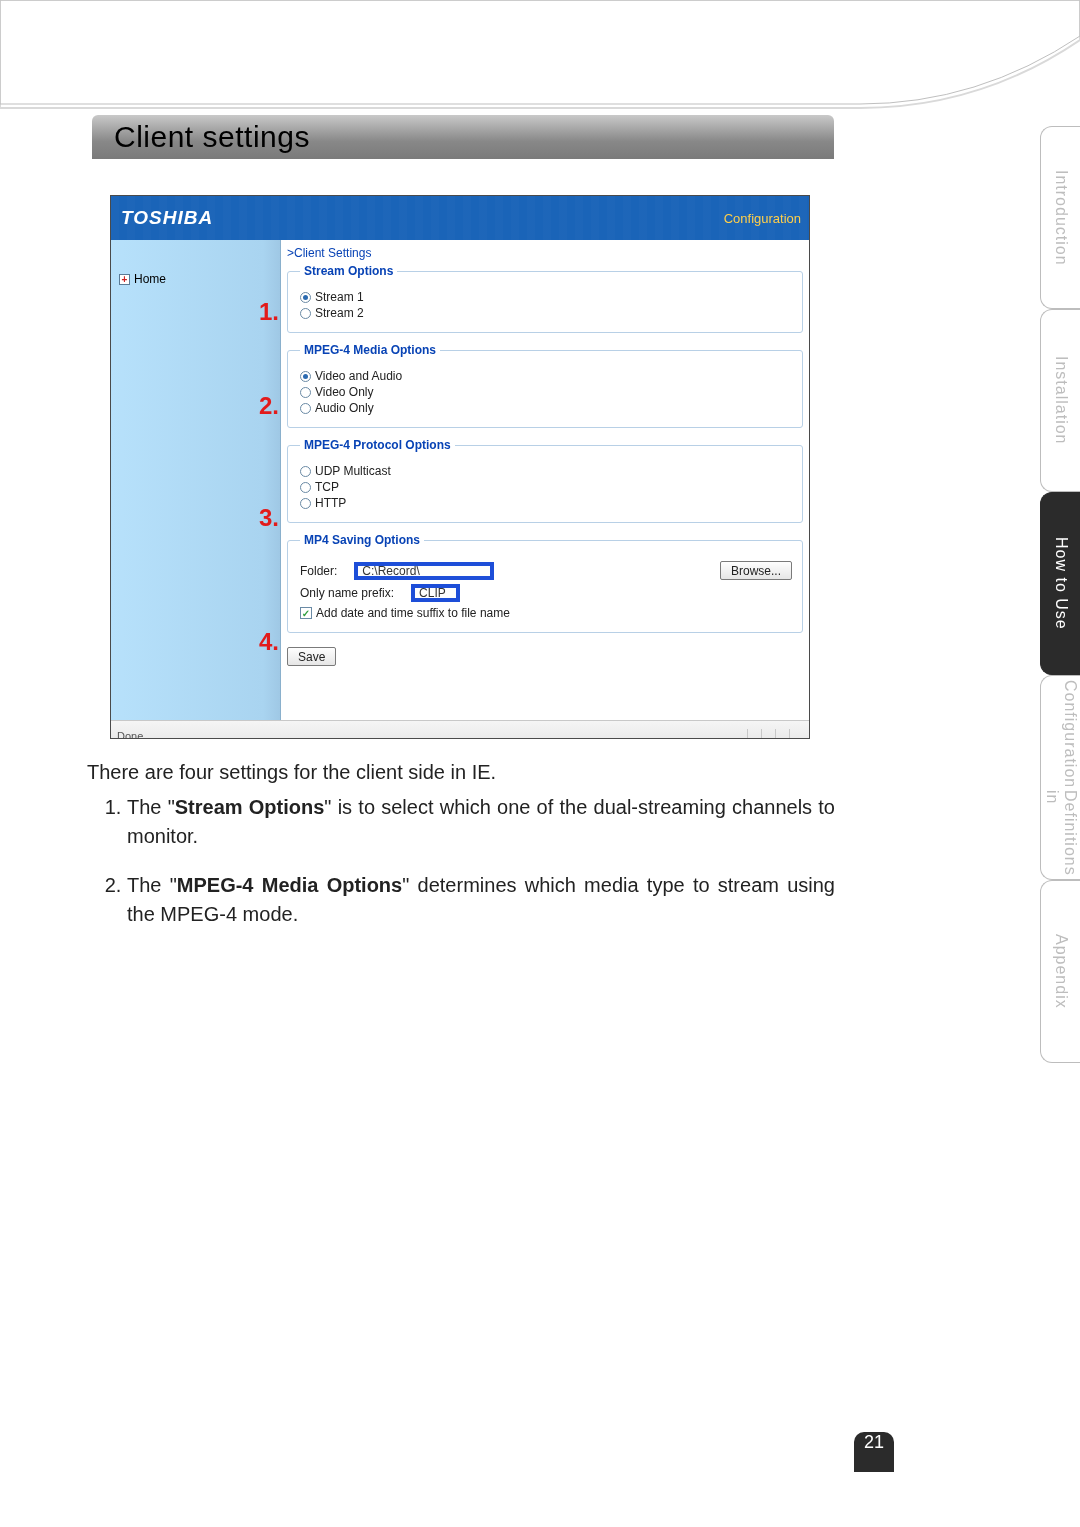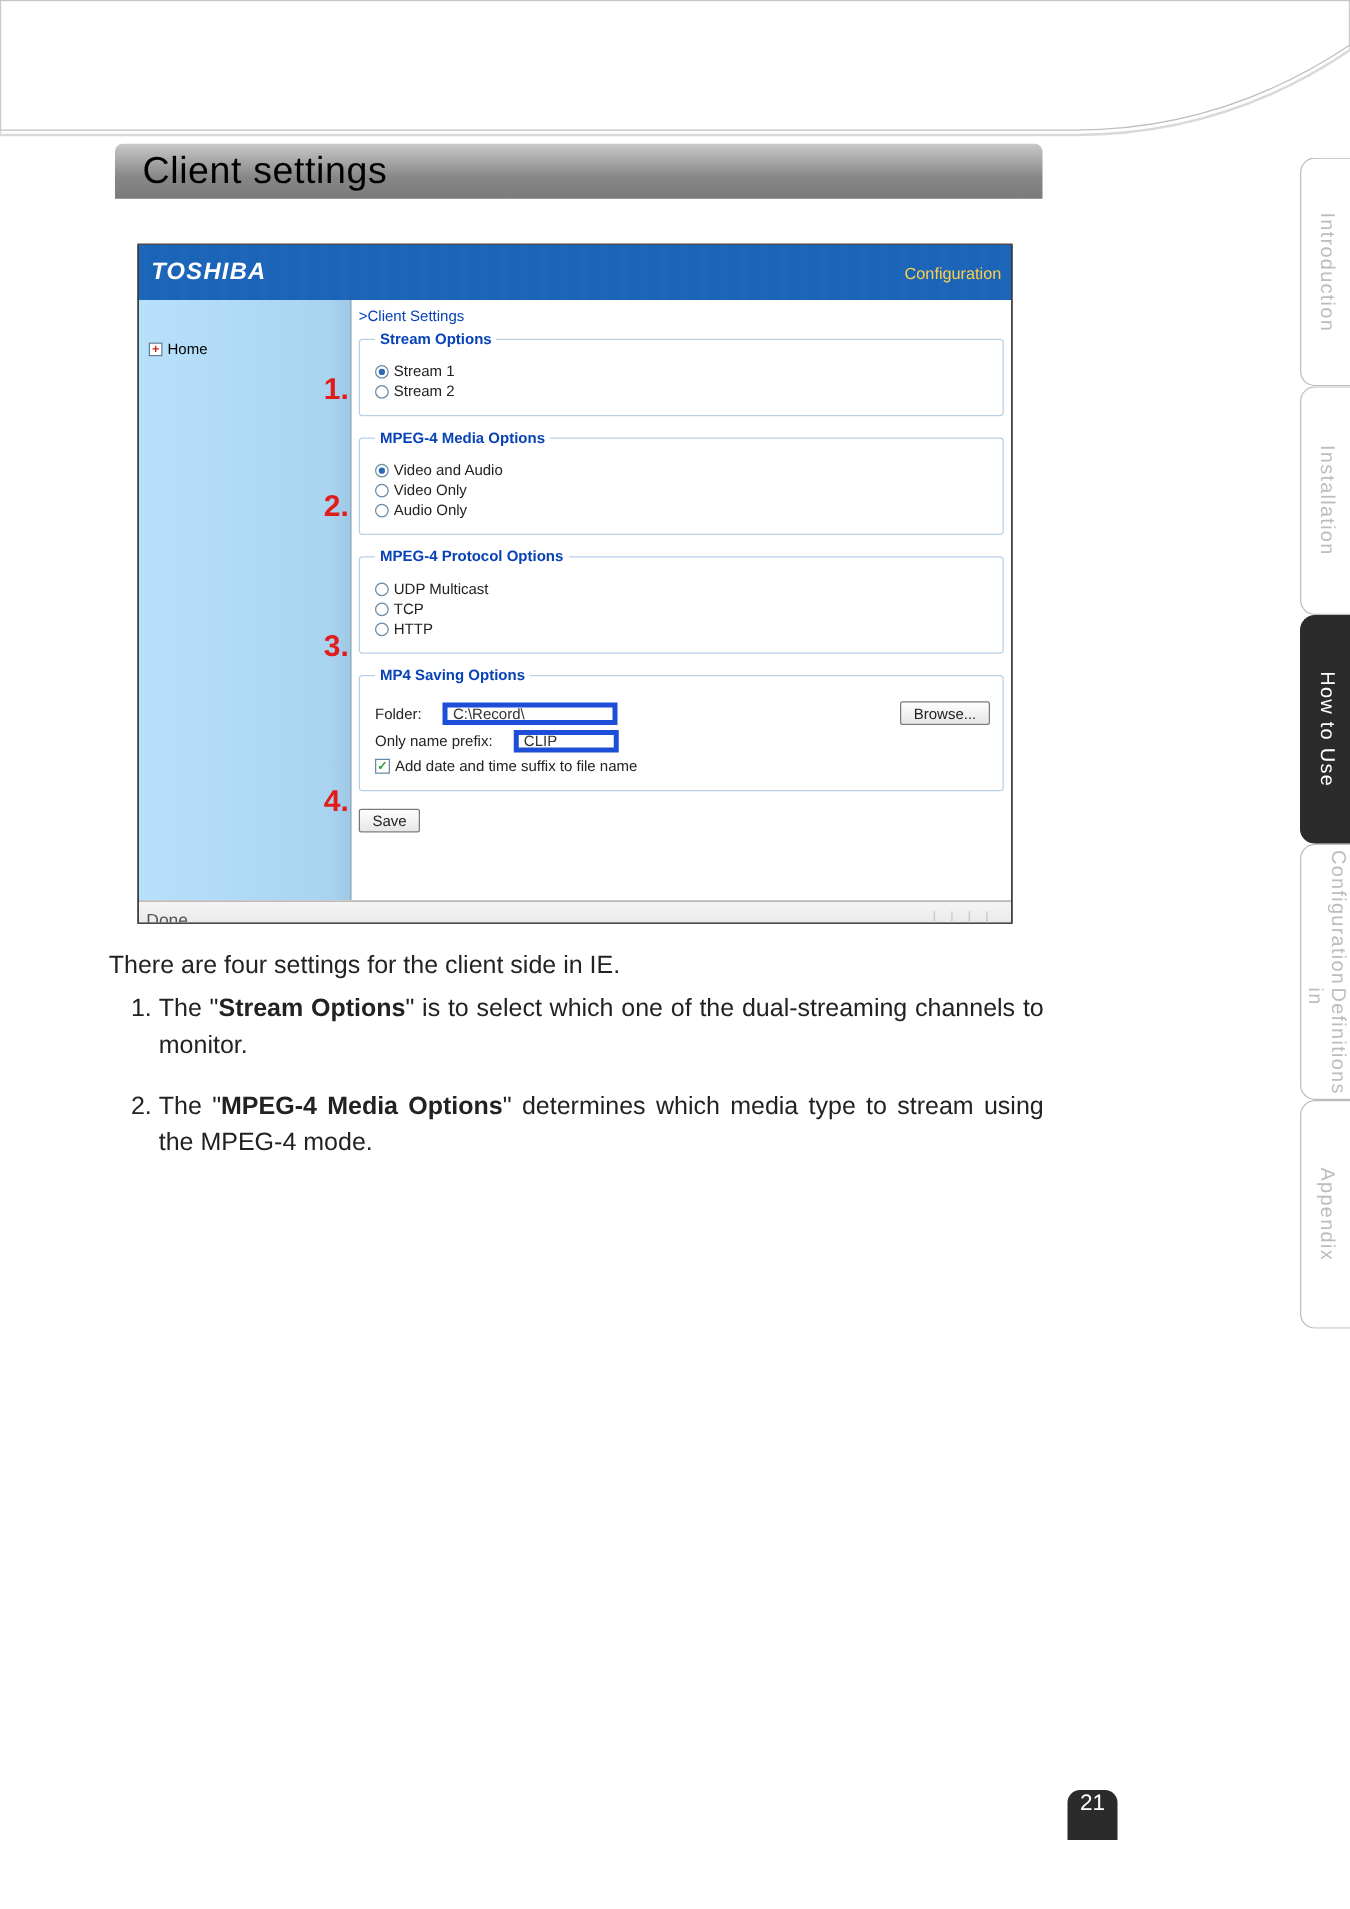--- a/index.html
+++ b/index.html
@@ -44,21 +44,21 @@
   }
 
   
   .shot {
     position: absolute;
     left: 110px;
     top: 195px;
     width: 700px;
     height: 544px;
     border: 1px solid #4a4a4a;
-    background: #000000;
+    background: #e5e5e5;
     overflow: hidden;
   }
 
   
   .ui-header {
     height: 44px;
     background: linear-gradient(to right,
       #1a64b8 0%,
       #1a64b8 25%,
       #1a64b8 26%,
@@ -233,21 +233,21 @@
     font-weight: 900;
     color: #e21b1b;
     font-family: Arial, sans-serif;
   }
 
   
   .statusbar {
     height: 18px;
     background: linear-gradient(to bottom, #f5f5f5, #e3e3e3);
     border-top: 1px solid #c8c8c8;
-    font-size: 14px;
+    font-size: 11px;
     color: #555;
     padding: 15px 6px;
     display: flex;
     align-items: center;
     justify-content: space-between;
   }
   .status-chunks {
     display: flex;
     gap: 0;
   }
@@ -420,21 +420,21 @@
       <fieldset class="group">
         <legend>MP4 Saving Options</legend>
         <div class="row-input">
           <span>Folder:</span>
           <span class="fake-input" style="width:140px">C:\Record\</span>
           <span style="flex:1"></span>
           <span class="fake-button">Browse...</span>
         </div>
         <div class="row-input">
           <span>Only name prefix:</span>
-          <span class="fake-input" style="width:84px">CLIP</span>
+          <span class="fake-input" style="width:49px">CLIP</span>
         </div>
         <div class="opt-row">
           <span class="checkbox">✓</span>
           <span>Add date and time suffix to file name</span>
         </div>
       </fieldset>
 
       <span class="fake-button save-btn">Save</span>
     </div>
   </div>

